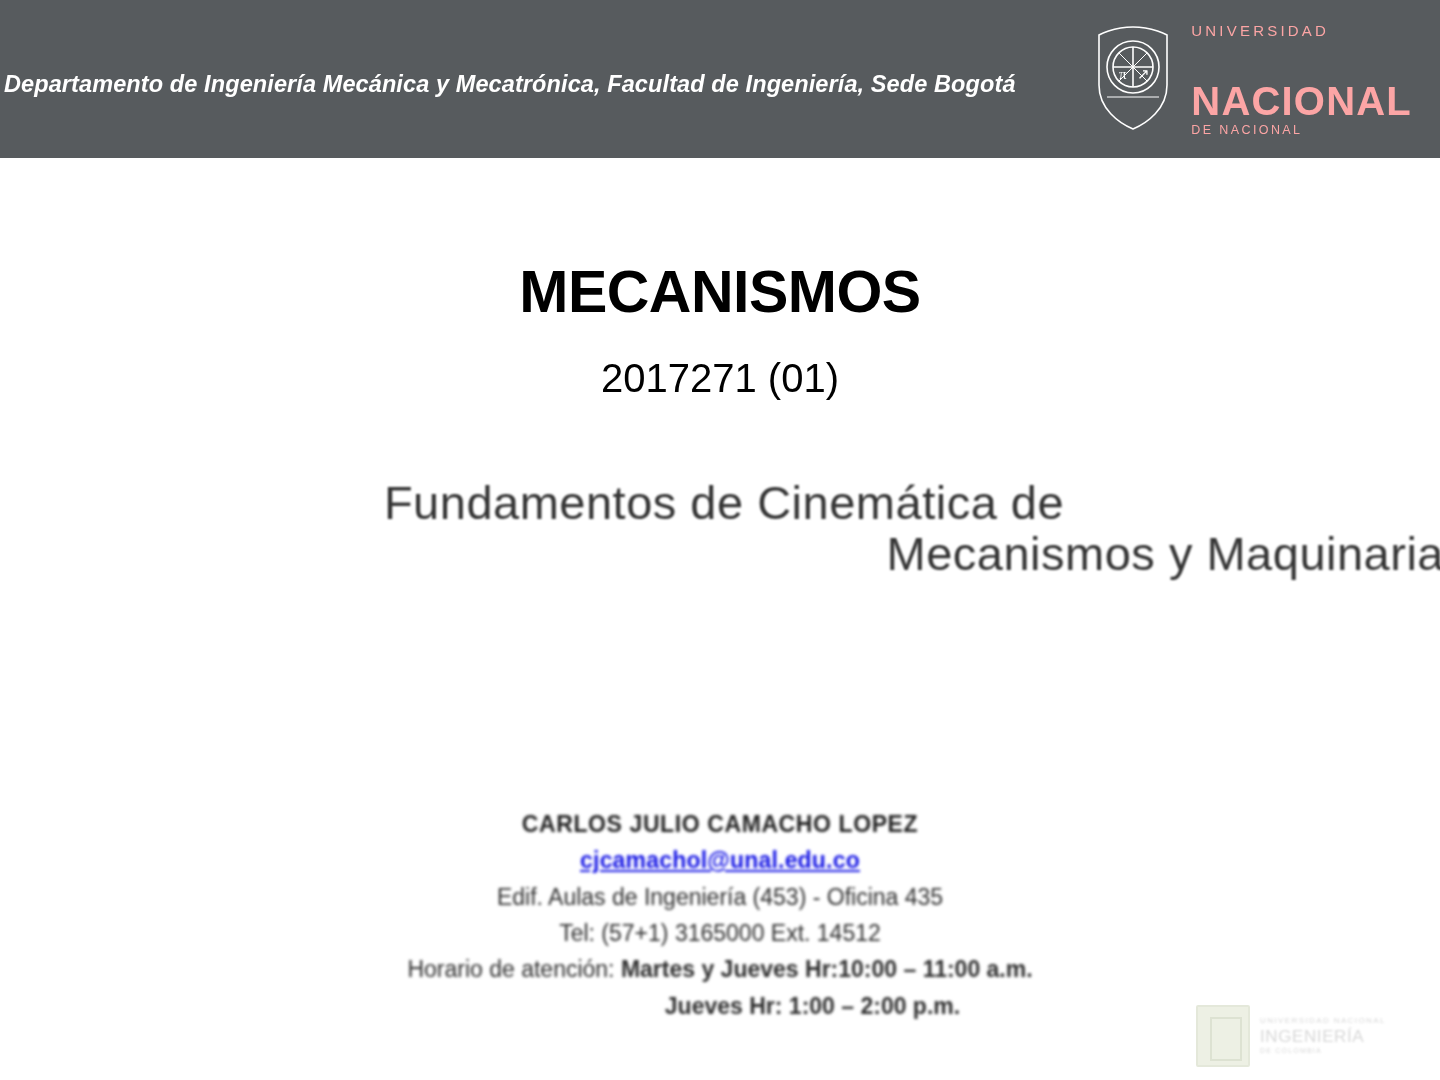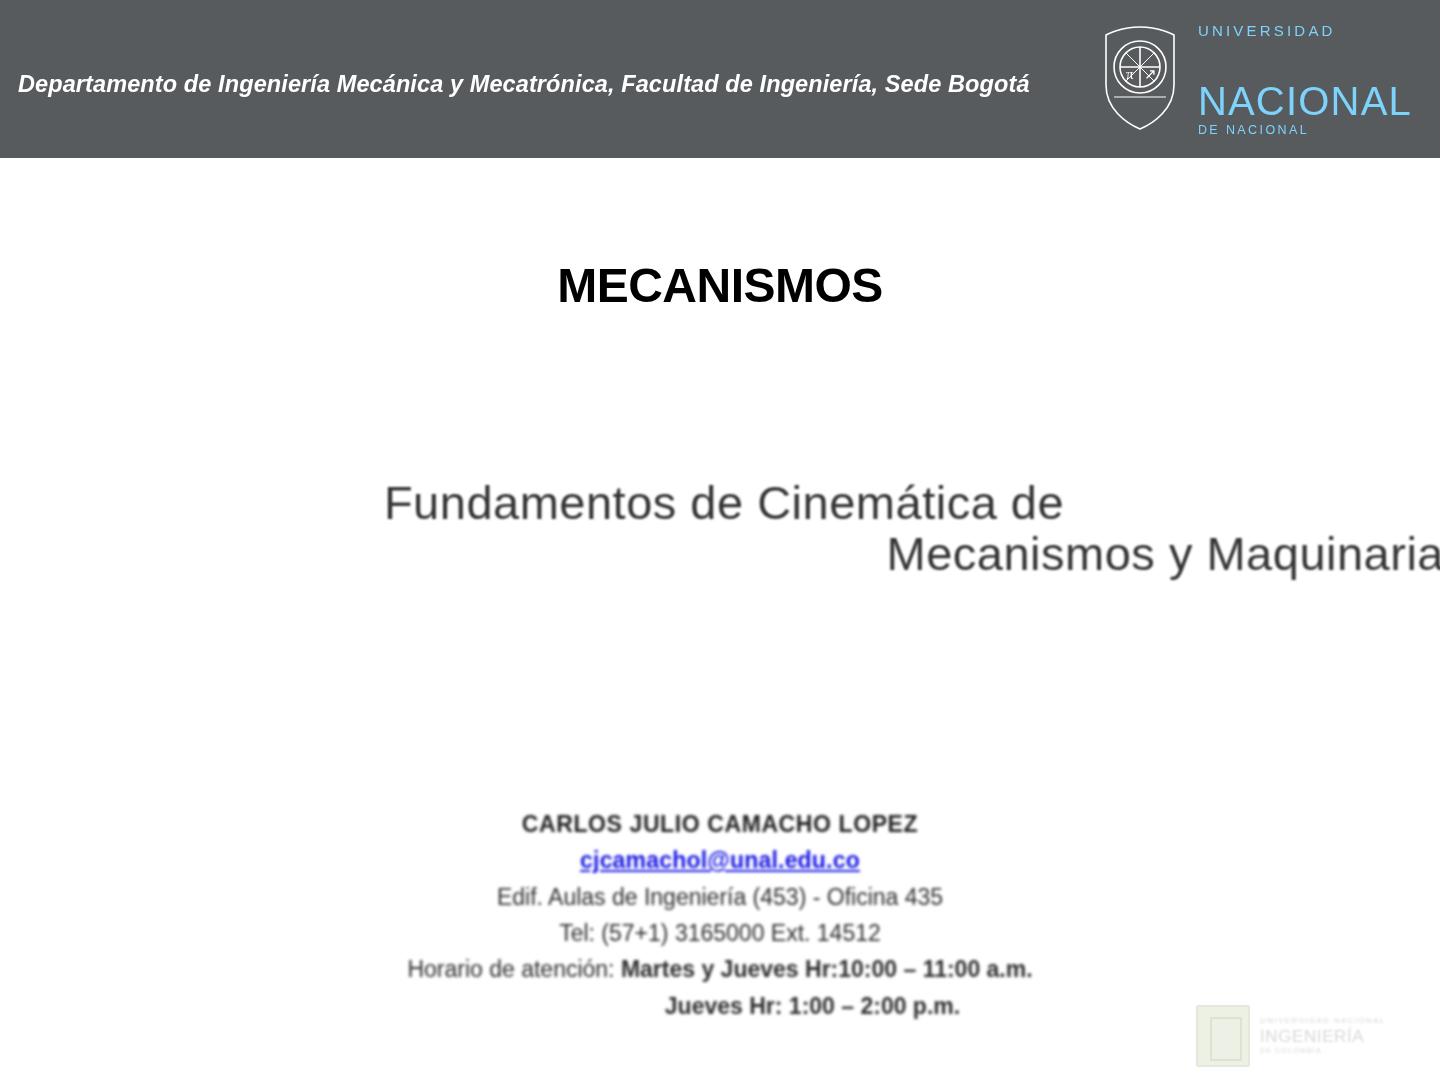--- a/index.html
+++ b/index.html
@@ -26,21 +26,21 @@
     left: 0;
     width: 1440px;
     height: 158px;
     background: #575B5E;
     display: flex;
     align-items: center;
   }
 
   .header-title {
     position: absolute;
-    left: 18px;
+    left: 4px;
     top: 72px;
     width: 1120px;
     font-family: "Liberation Sans", sans-serif;
     font-weight: bold;
     font-style: italic;
     font-size: 23.5px;
     color: #ffffff;
     letter-spacing: 0.1px;
     line-height: 1.1;
   }
@@ -56,55 +56,55 @@
     gap: 14px;
   }
 
   .unal-shield {
     width: 88px;
     height: 110px;
     position: relative;
   }
 
   .unal-wordmark {
-    color: #7dd3fc;
+    color: #fca5a5;
     line-height: 1;
     padding-top: 4px;
   }
 
   .unal-wordmark .w1 {
     font-size: 15px;
     letter-spacing: 3.2px;
     display: block;
     margin-bottom: 4px;
   }
 
   .unal-wordmark .w2 {
     font-size: 40px;
     letter-spacing: 1.2px;
     display: block;
-    font-weight: 400;
+    font-weight: 700;
     margin-top: 43px;
   }
 
   .unal-wordmark .w3 {
     font-size: 12.5px;
     letter-spacing: 2.4px;
     display: block;
     margin-top: 3px;
   }
 
   
   .course-title {
     position: absolute;
     top: 258px;
     left: 0;
     width: 1440px;
     text-align: center;
-    font-size: 48px;
+    font-size: 59px;
     font-weight: bold;
     color: #000000;
     letter-spacing: -0.5px;
   }
 
   .course-code {
     position: absolute;
     top: 356px;
     left: 0;
     width: 1440px;
@@ -247,20 +247,21 @@
       <div class="unal-wordmark">
         <span class="w1">UNIVERSIDAD</span>
         <span class="w2">NACIONAL</span>
         <span class="w3">DE NACIONAL</span>
       </div>
     </div>
   </div>
 
   <div class="course-title">MECANISMOS</div>
 
+  <div class="course-code">2017271 (01)</div>
 
   <div class="subtitle-block">
     <span class="l1">Fundamentos de Cinemática de</span>
     <span class="l2">Mecanismos y Maquinaria</span>
   </div>
 
   <div class="contact-block">
     <span class="name">CARLOS JULIO CAMACHO LOPEZ</span>
     <span class="email">cjcamachol@unal.edu.co</span>
     <span class="line">Edif. Aulas de Ingeniería (453) - Oficina 435</span>

